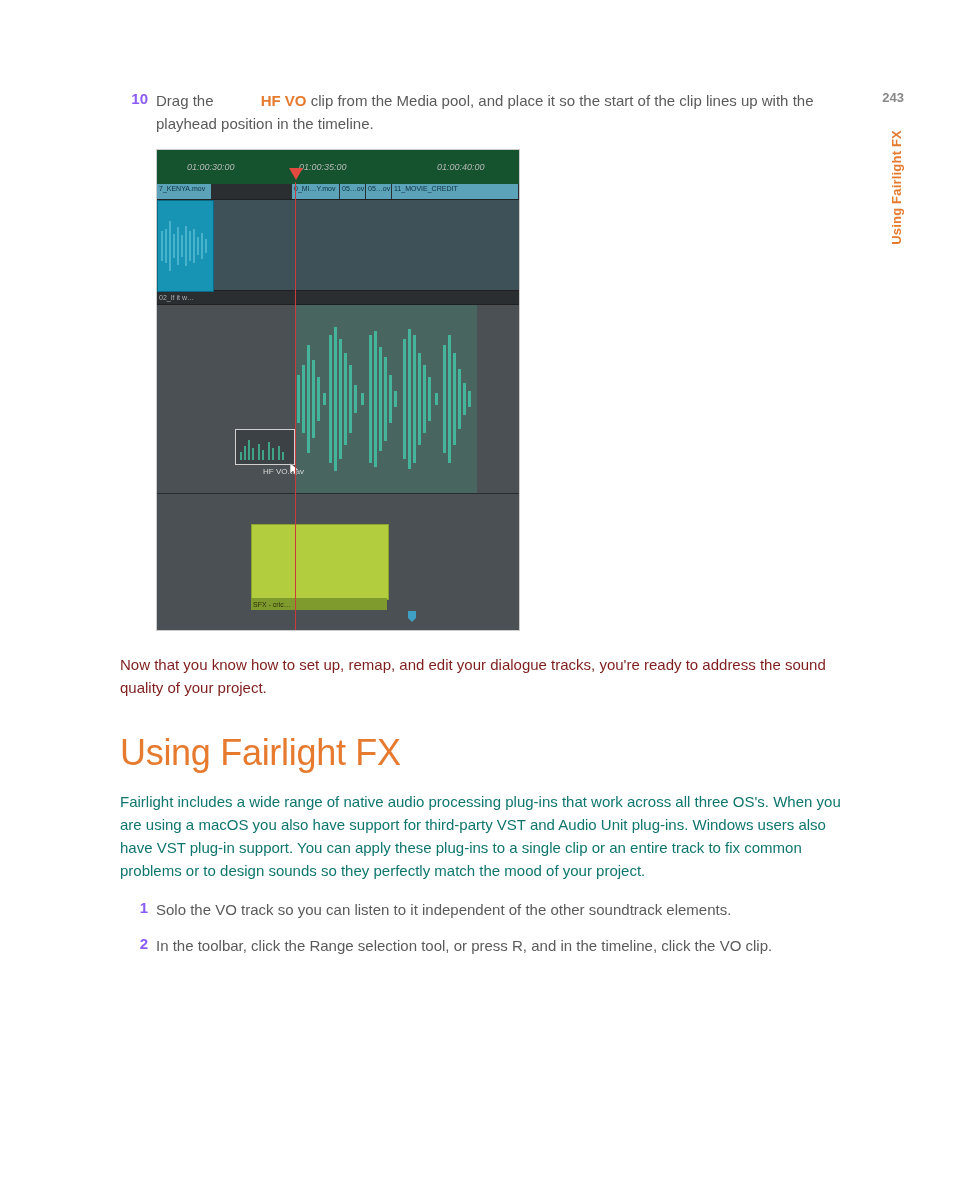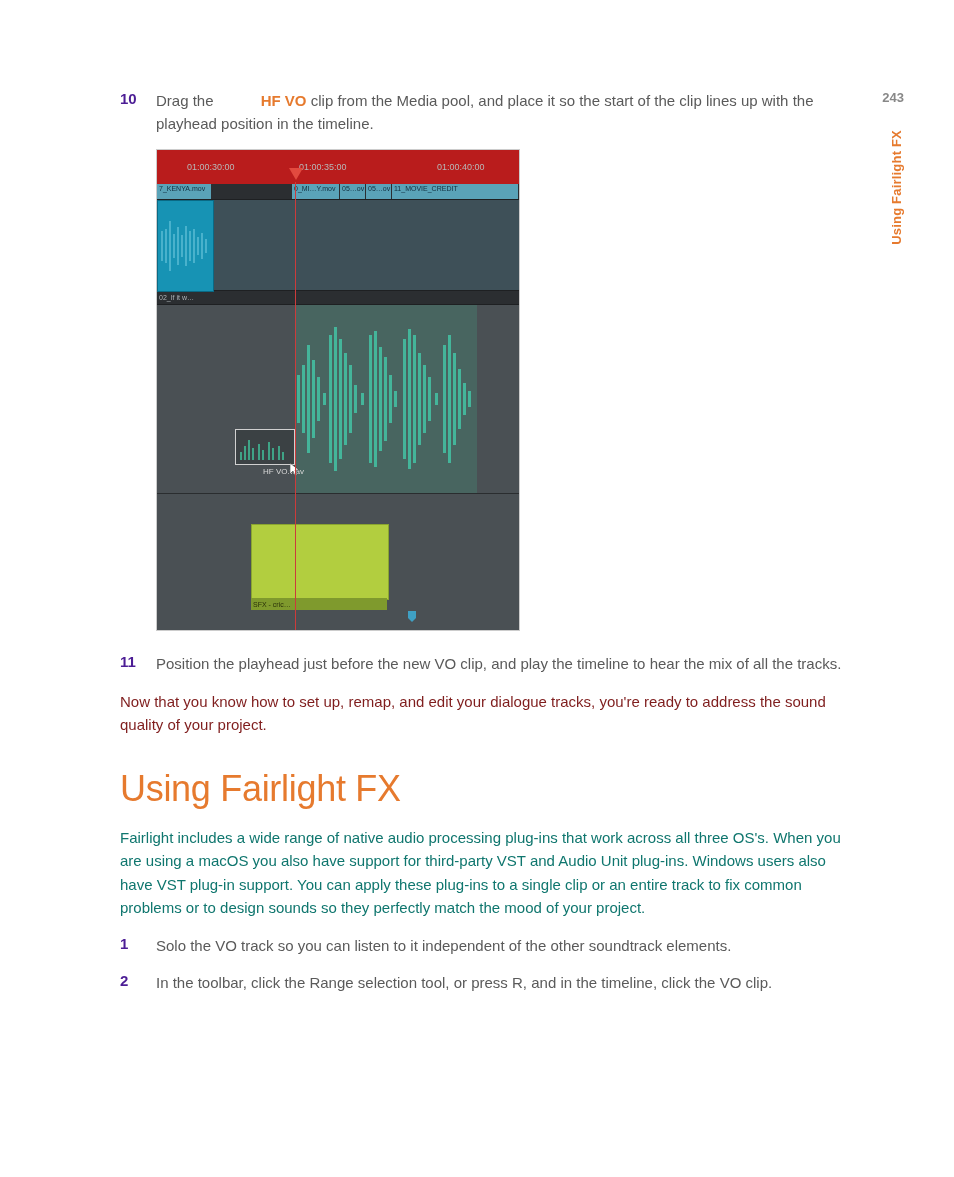--- a/index.html
+++ b/index.html
@@ -38,25 +38,25 @@
     letter-spacing: 0.2px;
     white-space: nowrap;
   }
   .step {
     display: flex;
     margin-bottom: 14px;
   }
   .step-num {
     width: 28px;
     flex: 0 0 28px;
-    text-align: left;
+    text-align: right;
     padding-right: 8px;
     font-size: 15px;
     font-weight: 700;
-    color: #4c1d95;
+    color: #8b5cf6;
   }
   .step-text {
     flex: 1;
     font-size: 15px;
     line-height: 1.5;
     color: #5a5a5a;
   }
   .step-text .hl {
     color: #e67a2e;
     font-weight: 700;
@@ -68,24 +68,25 @@
     margin-bottom: 22px;
     width: 362px;
     height: 480px;
     border: 1px solid #ccc;
     background: #393c3f;
     position: relative;
     overflow: hidden;
   }
   .ruler {
     height: 34px;
-    background: #b91c1c;
+    background: #14532d;
     position: relative;
     display: flex;
     align-items: center;
+    font-style: italic;
   }
   .ruler-tick {
     position: absolute;
     font-size: 9px;
     color: #b8b8b8;
   }
   .playhead {
     position: absolute;
     top: 18px;
     left: 132px;
@@ -374,24 +375,20 @@
         <div class="marker">
           <svg width="10" height="12">
               <path d="M1 0 L9 0 L9 7 L5 11 L1 7 Z" fill="#3fa0c4"></path>
             </svg>
         </div>
       </div>
       <div class="sfx-label-row">SFX - cric…</div>
     </div>
   </div>
 
-  <div class="step">
-    <div class="step-num">11</div>
-    <div class="step-text">Position the playhead just before the new VO clip, and play the timeline to hear the mix of all the tracks.</div>
-  </div>
 
   <p class="transition-text">Now that you know how to set up, remap, and edit your dialogue tracks, you're ready to address the sound quality of your project.</p>
 
   <h1 class="section-title">Using Fairlight FX</h1>
 
   <p class="body-p">Fairlight includes a wide range of native audio processing plug-ins that work across all three OS's. When you are using a macOS you also have support for third-party VST and Audio Unit plug-ins. Windows users also have VST plug-in support. You can apply these plug-ins to a single clip or an entire track to fix common problems or to design sounds so they perfectly match the mood of your project.</p>
 
   <div class="step">
     <div class="step-num">1</div>
     <div class="step-text">Solo the VO track so you can listen to it independent of the other soundtrack elements.</div>

